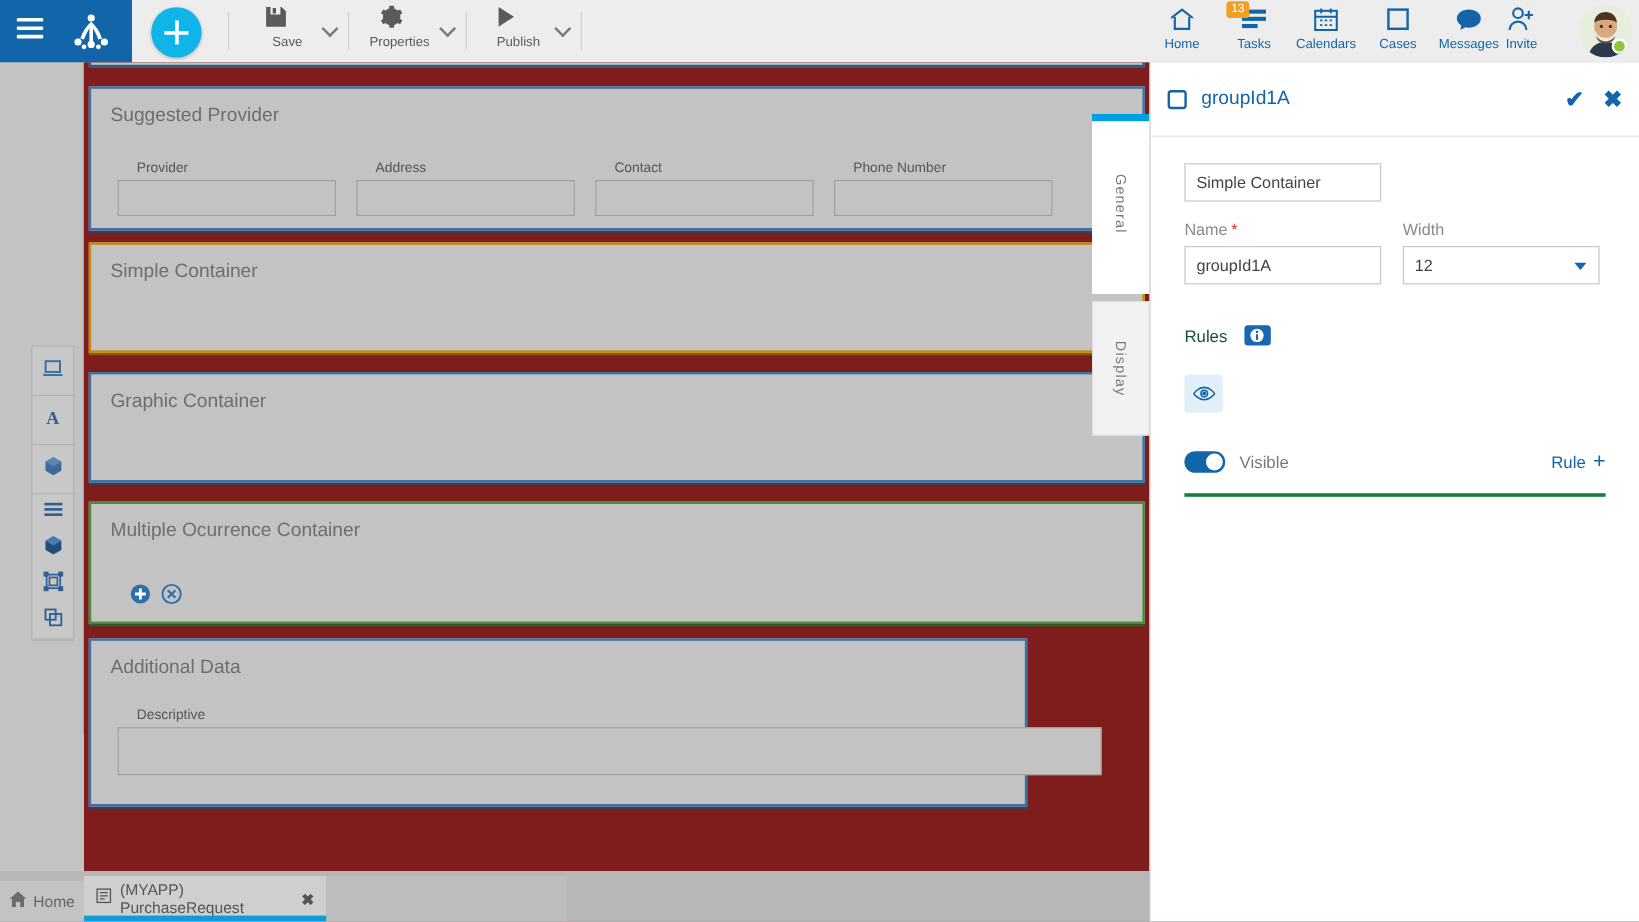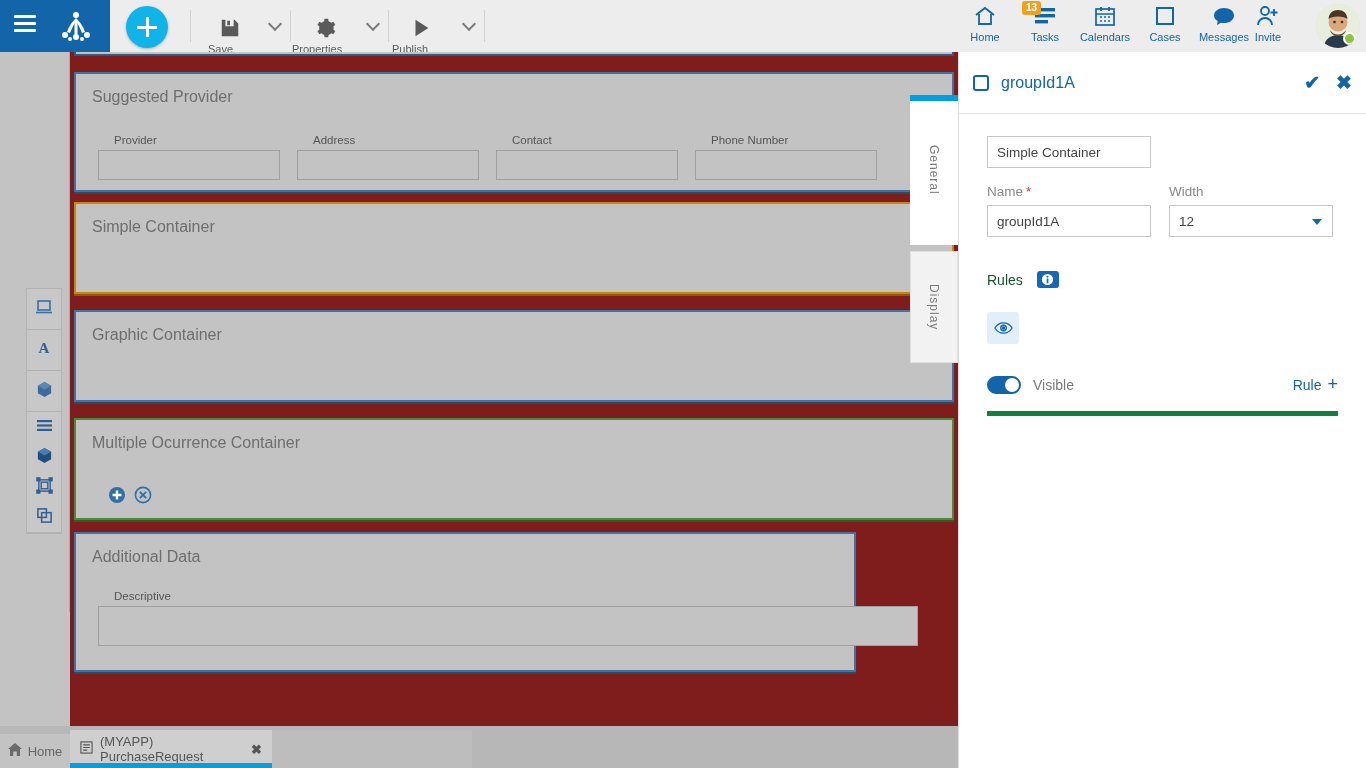--- a/index.html
+++ b/index.html
@@ -18,34 +18,34 @@
   .hamburger i { display:block; height:3px; background:#fff; margin-bottom:4px; border-radius:1px; }
   .logo { position:absolute; left:56px; top:8px; width:40px; height:36px; }
   .addbtn { position:absolute; left:126px; top:6px; width:42px; height:42px; border-radius:50%;
             background:#0fb4e8; box-shadow:0 1px 3px rgba(0,0,0,.25); cursor:pointer; }
   .addbtn:before, .addbtn:after { content:""; position:absolute; background:#fff; }
   .addbtn:before { left:11px; top:19.5px; width:20px; height:3px; }
   .addbtn:after  { top:11px; left:19.5px; height:20px; width:3px; }
 
   .tsep { position:absolute; top:10px; width:1px; height:32px; background:#d2d2d2; }
 
-  .tgroup { position:absolute; top:16px; height:44px; text-align:left; cursor:pointer; }
+  .tgroup { position:absolute; top:2px; height:44px; text-align:right; cursor:pointer; }
   .tgroup .ticon { height:24px; display:flex; align-items:center; justify-content:center; }
   .tgroup .tlabel { font-size:11px; color:#5a5a5a; margin-top:3px; }
   .caret { position:absolute; top:16px; width:14px; height:14px; cursor:pointer; }
   .caret:after { content:""; position:absolute; left:2px; top:3px; width:8px; height:8px;
                  border-right:2px solid #7a7a7a; border-bottom:2px solid #7a7a7a;
                  transform:rotate(45deg); }
 
   
   .rnav { position:absolute; top:3px; height:46px; width:58px; text-align:center; cursor:pointer; }
   .rnav .ricon { height:26px; display:flex; align-items:center; justify-content:center; }
   .rnav .rlabel { font-size:11px; color:#1265a8; margin-top:2px; }
   .badge { position:absolute; left:6px; top:-2px; background:#f0a020; color:#fff;
-           font-size:10px; font-weight:bold; border-radius:3px; padding:1px 4px; line-height:12px; }
+           font-size:10px; font-weight:normal; border-radius:3px; padding:1px 4px; line-height:12px; }
   .avatar { position:absolute; right:6px; top:4px; width:44px; height:44px; border-radius:50%;
             overflow:hidden; background:#dfe6c8; cursor:pointer; }
   .avdot { position:absolute; right:4px; bottom:3px; width:13px; height:13px; border-radius:50%;
            background:#8cc63e; border:2px solid #fff; }
 
   
   .leftstrip { position:absolute; left:0; top:52px; width:70px; height:674px; background:#c3c3c3; }
   .lbluebar { position:absolute; left:0; top:52px; width:110px; height:8px; background:#1265a8; }
   .palette { position:absolute; left:26px; top:288px; width:36px; background:#c8c8c8;
              border:1px solid #b2b2b2; }
@@ -112,21 +112,21 @@
   .two { display:flex; gap:18px; }
 
   .rules-row { display:flex; align-items:center; margin-top:34px; }
   .rules-lab { font-size:14px; color:#14532d; margin-right:14px; }
   .info-badge { width:22px; height:17px; background:#1668b3; border-radius:3px;
                 display:flex; align-items:center; justify-content:center; cursor:pointer; }
   .eye-btn { margin-top:24px; width:32px; height:32px; background:#e2eff9; border-radius:3px;
              display:flex; align-items:center; justify-content:center; cursor:pointer; }
 
   .rule-row { display:flex; align-items:center; margin-top:30px; padding-bottom:16px;
-              border-bottom:5px solid #15803d; }
+              border-bottom:3px solid #15803d; }
   .toggle { width:34px; height:18px; border-radius:9px; background:#1265a8; position:relative; cursor:pointer; }
   .toggle .knob { position:absolute; right:2px; top:2px; width:14px; height:14px; border-radius:50%; background:#fff; }
   .toggle-lab { font-size:14px; color:#7a7a7a; margin-left:12px; flex:1; }
   .rule-add { font-size:14px; color:#1265a8; cursor:pointer; }
   .rule-plus { font-size:18px; color:#1265a8; margin-left:6px; cursor:pointer; }
 
   
   .taskbar { position:absolute; left:0; bottom:0; width:958px; height:42px; background:#b7b7b7; }
   .tb-home { position:absolute; left:0; top:8px; height:34px; width:70px; background:#c3c3c3;
              display:flex; align-items:center; justify-content:center; gap:6px; cursor:pointer; }

